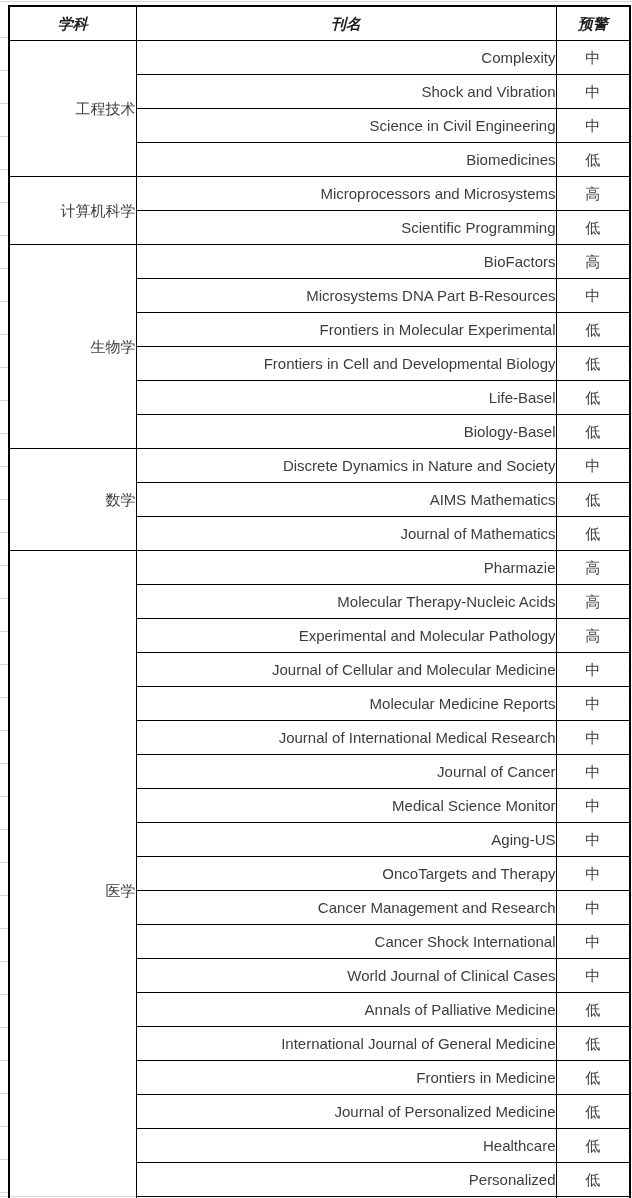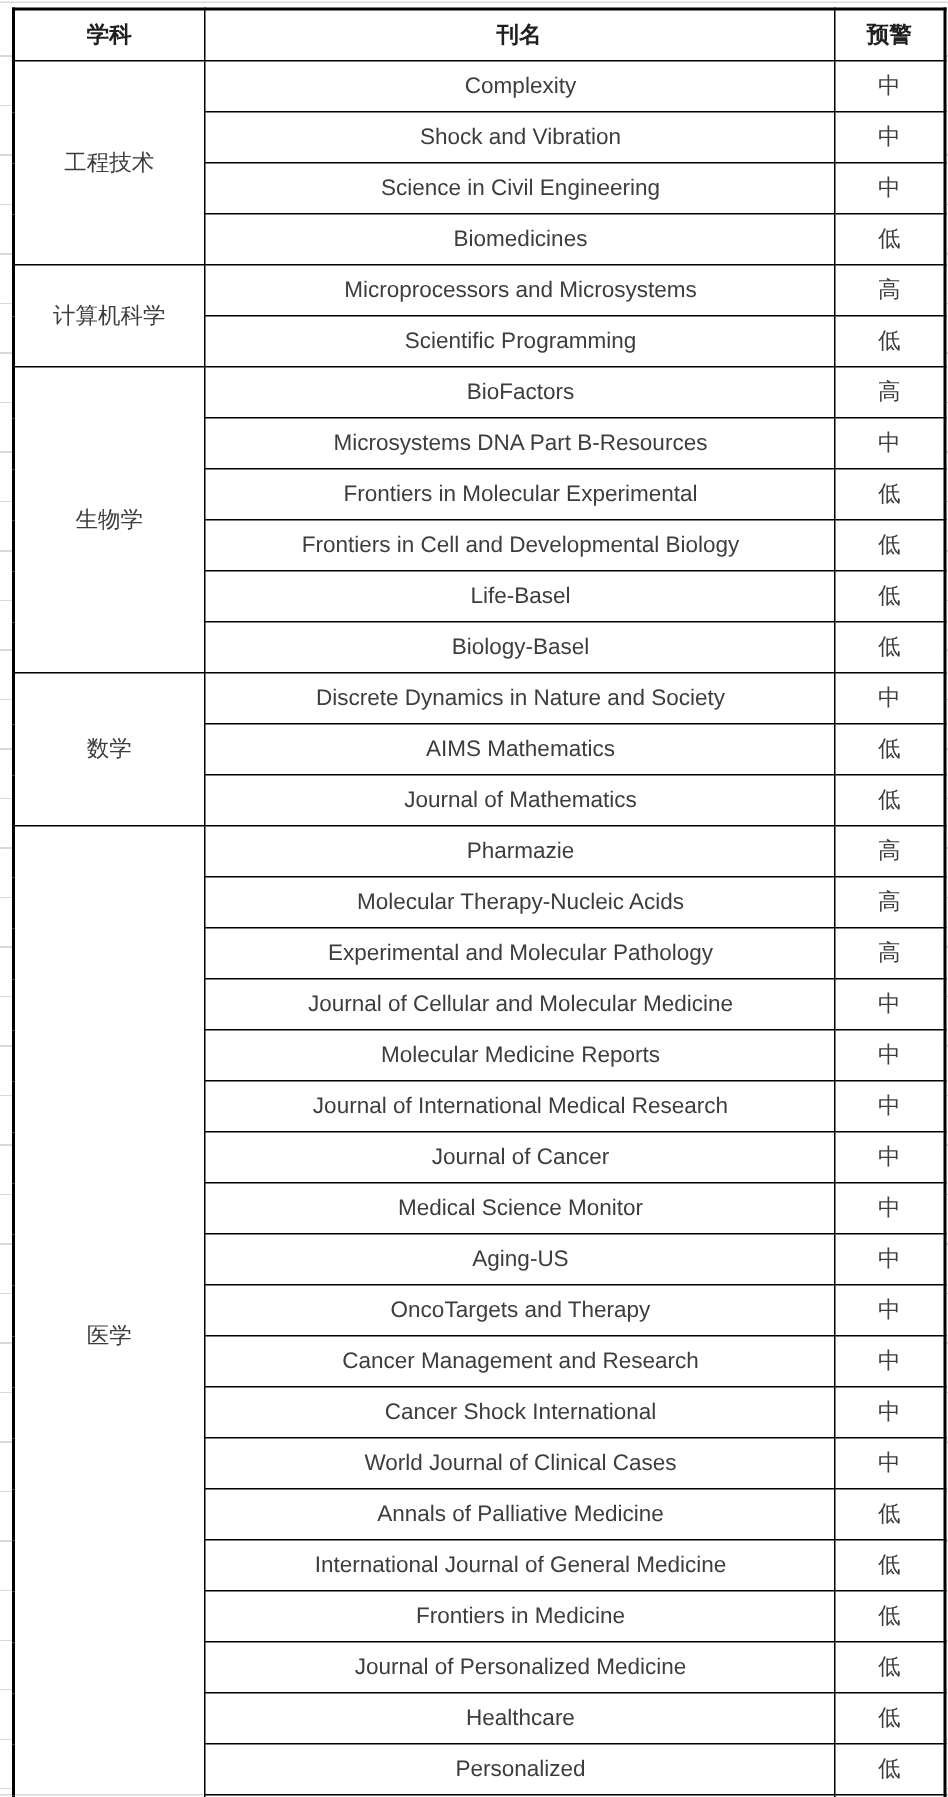--- a/index.html
+++ b/index.html
@@ -60,31 +60,32 @@
     padding: 0;
     font-size: 15px;
     line-height: 1.2;
     overflow: hidden;
     white-space: nowrap;
   }
   .warning-table th {
     font-weight: 700;
     color: #1f1f1f;
     text-align: center;
+    font-style: italic;
   }
   .warning-table td {
     color: var(--text-color);
     font-weight: 400;
   }
   td.cell-subject {
-    text-align: center;
+    text-align: right;
     vertical-align: middle;
   }
   td.cell-journal {
-    text-align: center;
+    text-align: right;
     padding-left: 2px;
   }
   td.cell-warning {
     text-align: center;
   }
 </style>
 </head>
 <body>
 
 <div class="canvas">

